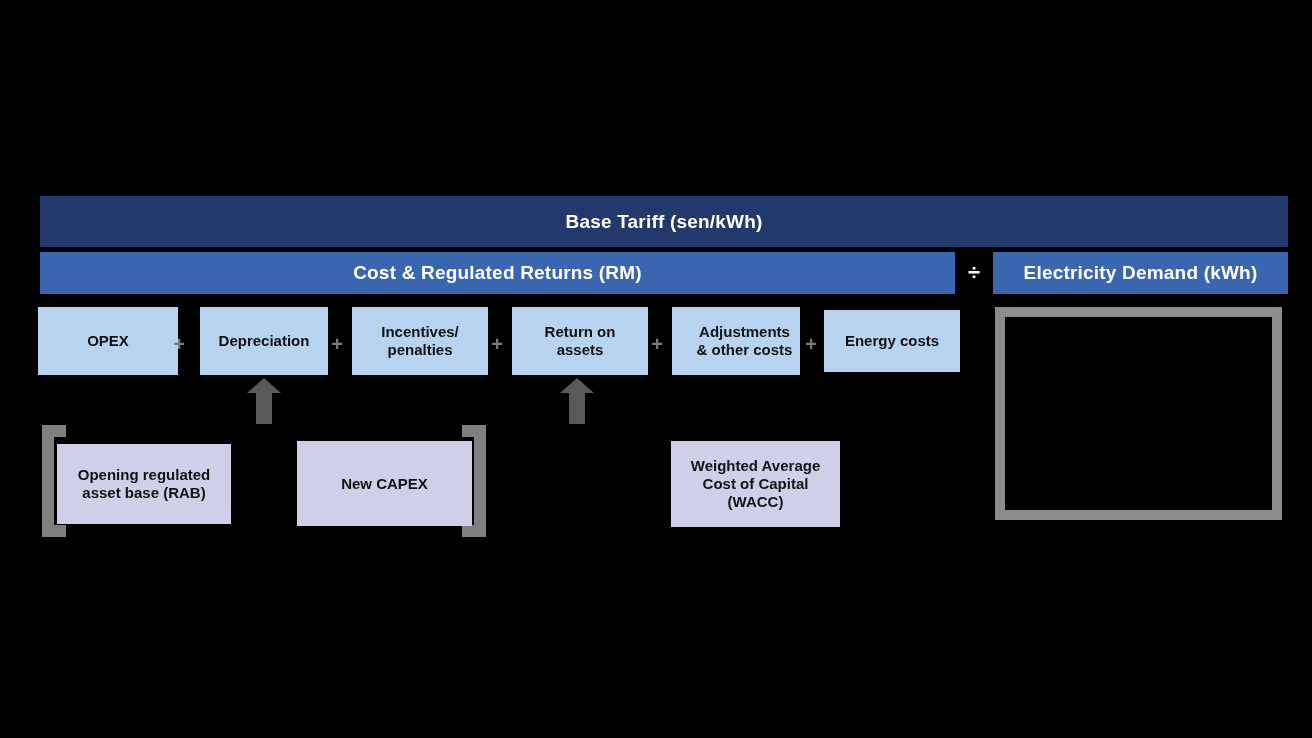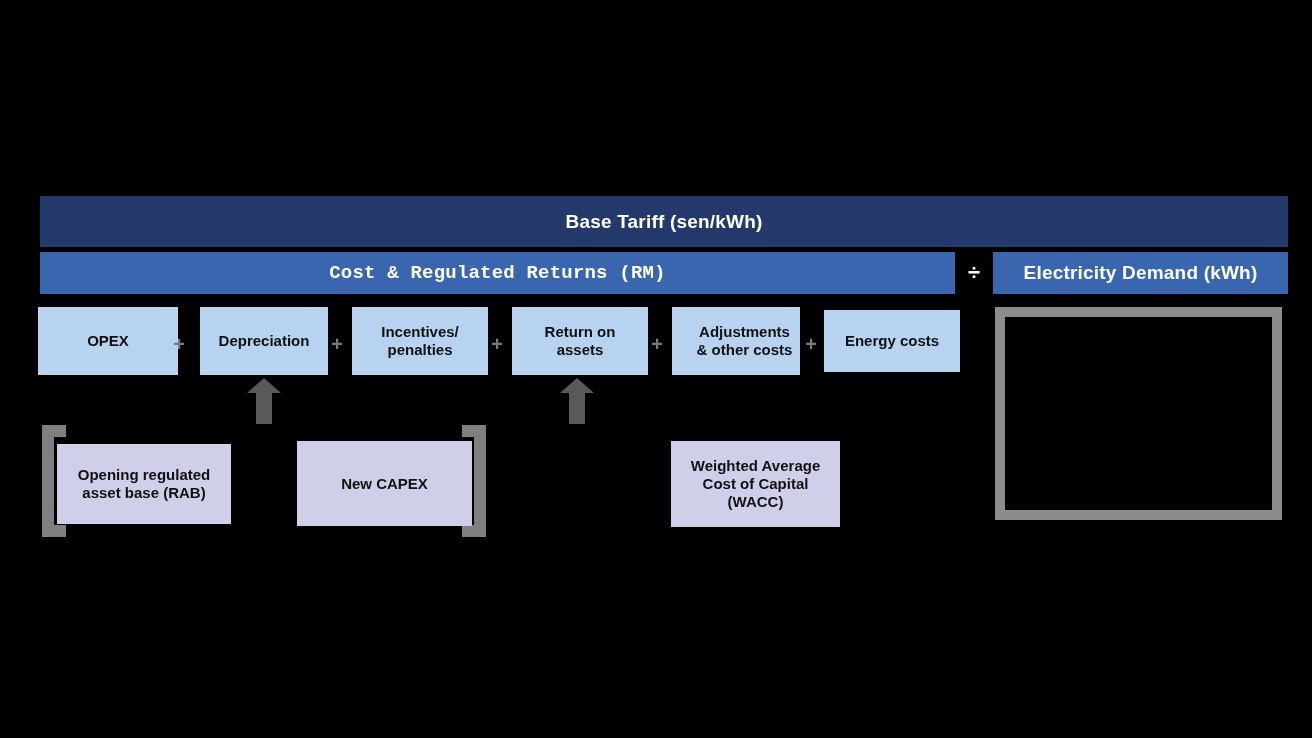--- a/index.html
+++ b/index.html
@@ -33,21 +33,20 @@
     background: #23386B;
     font-size: 19px;
   }
   #cost-returns-bar {
     left: 40px;
     top: 252px;
     width: 915px;
     height: 42px;
     background: #3A66B0;
     font-size: 19px;
-    font-family: Liberation Mono, monospace;
   }
   #divide-symbol {
     position: absolute;
     left: 955px;
     top: 252px;
     width: 38px;
     height: 42px;
     display: flex;
     align-items: center;
     justify-content: center;

